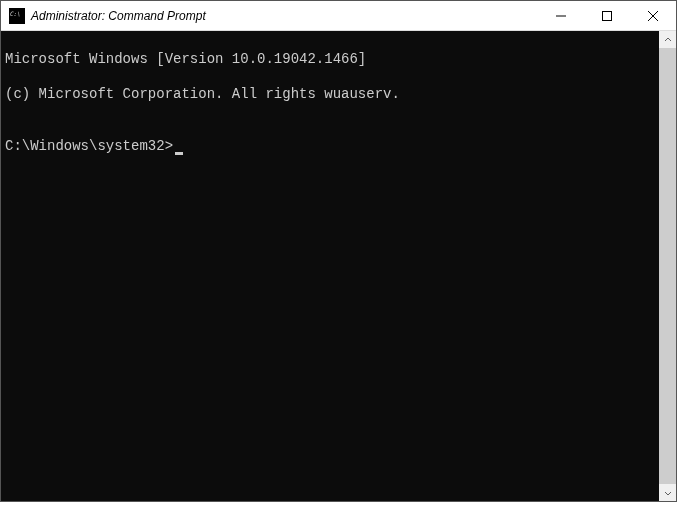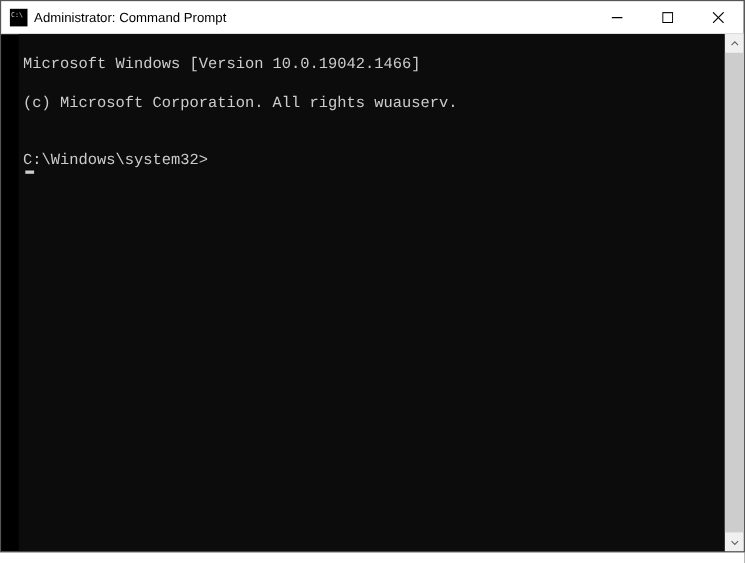--- a/index.html
+++ b/index.html
@@ -22,20 +22,21 @@
       flex-direction: column;
       background: #000;
     }
     .titlebar {
       height: 30px;
       background: #fff;
       border-bottom: 1px solid #ddd;
       display: flex;
       align-items: center;
       flex-shrink: 0;
+      font-style: italic;
     }
     .titlebar-icon {
       width: 16px;
       height: 16px;
       margin-left: 8px;
       margin-right: 6px;
       background: #000;
       position: relative;
       display: flex;
       align-items: center;
@@ -68,40 +69,38 @@
       cursor: pointer;
     }
     .win-btn svg {
       width: 10px;
       height: 10px;
     }
     .body-row {
       flex: 1;
       display: flex;
       min-height: 0;
-      padding-left: 16px;
     }
     .terminal {
       flex: 1;
       background: #0c0c0c;
       color: #cccccc;
       font-family: Consolas, "Courier New", monospace;
       font-size: 14px;
       line-height: 1.25;
       padding: 2px 4px;
       white-space: pre;
       overflow: hidden;
     }
     .terminal .line {
       display: block;
     }
     .prompt-line {
       display: flex;
-      align-items: flex-start;
-      flex-direction: column;
+      align-items: flex-end;
     }
     .cursor {
       display: inline-block;
       width: 8px;
       height: 3px;
       background: #cccccc;
       margin-left: 2px;
       position: relative;
       top: -1px;
     }

